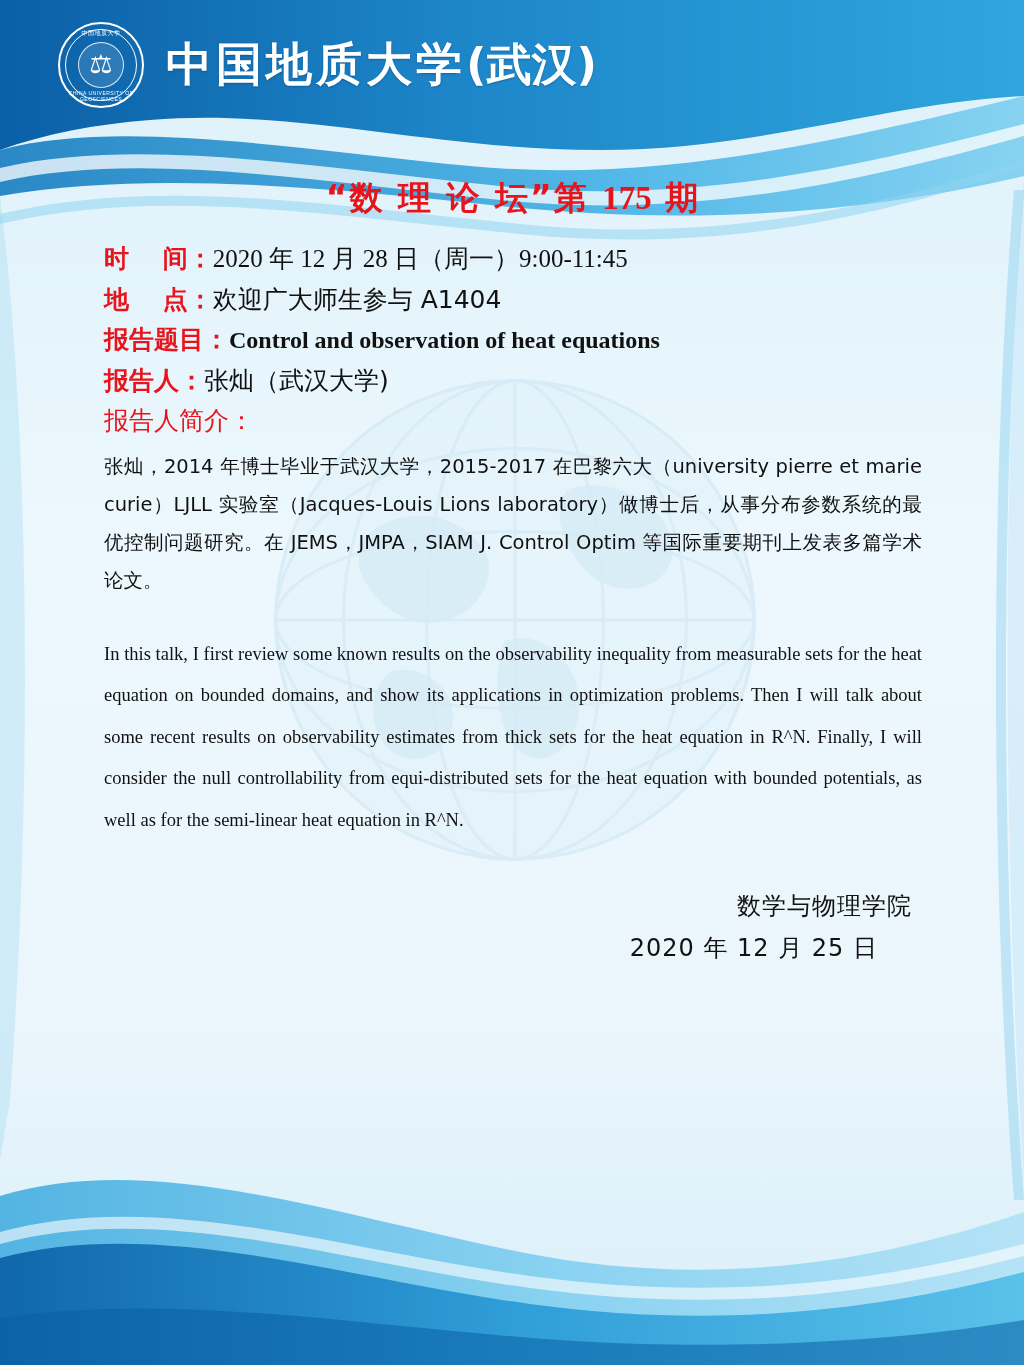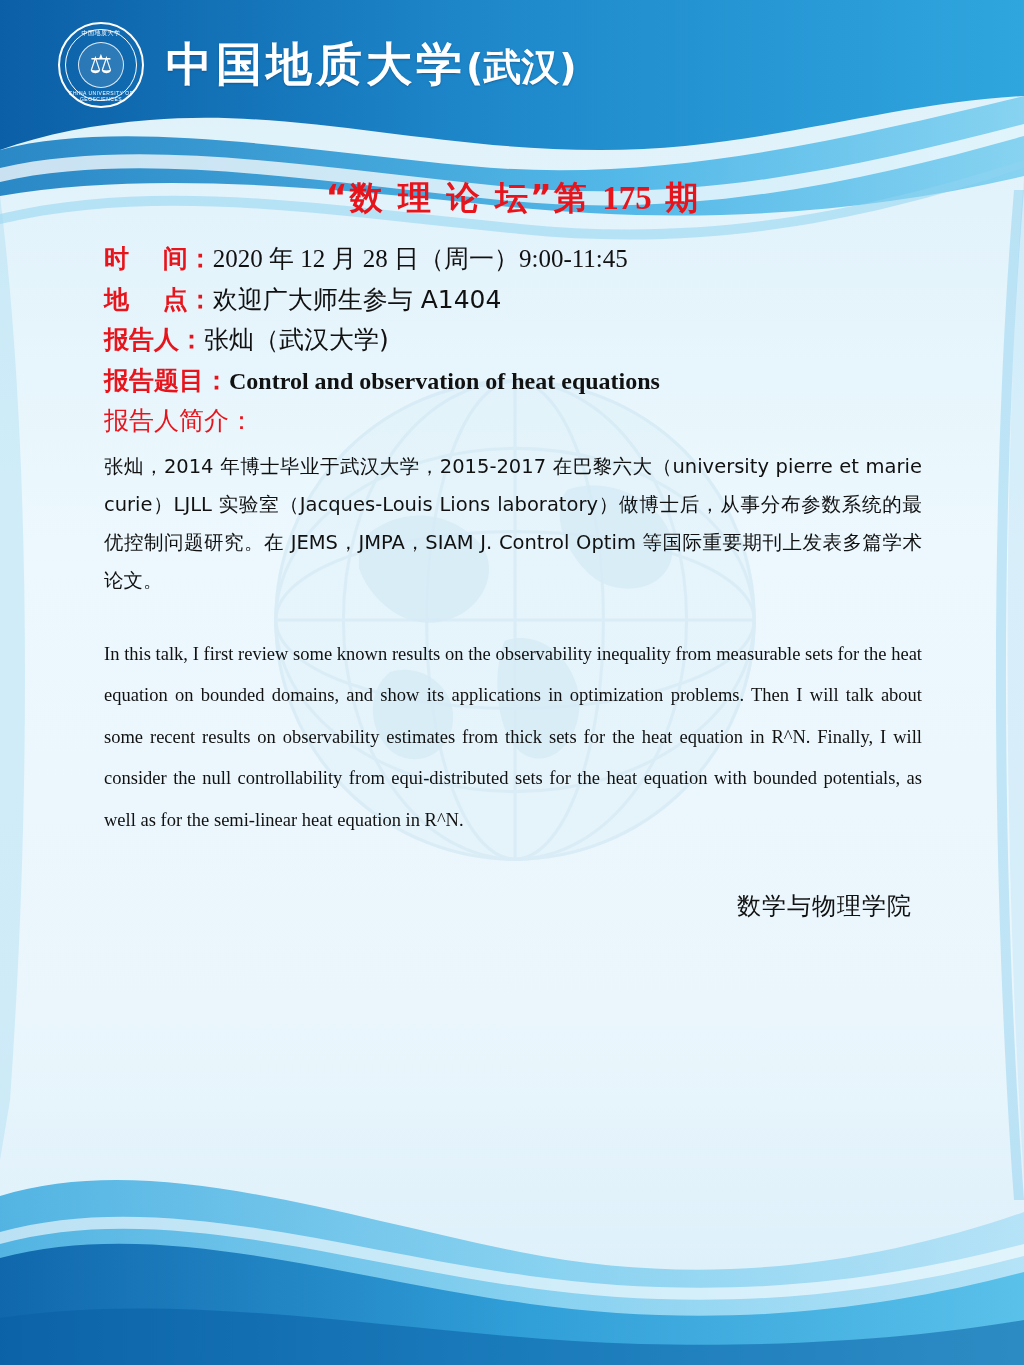--- a/index.html
+++ b/index.html
@@ -105,21 +105,21 @@
     margin-left: 22px;
     color: #ffffff;
     font-size: 46px;
     font-weight: bold;
     letter-spacing: 4px;
     font-family: "DejaVu Sans", sans-serif;
     text-shadow: 0 1px 2px rgba(0,40,80,0.35);
     white-space: nowrap;
   }
   .univ-name .paren {
-    font-size: 38px;
+    font-size: 45px;
     letter-spacing: 0;
   }
 
   
   .content {
     position: absolute;
     left: 0;
     top: 148px;
     width: 1020px;
     padding: 0 98px 0 104px;
@@ -331,30 +331,31 @@
 
     <div class="info-line">
       <span class="label">时　 间：</span><span class="val-serif">2020 年 12 月 28 日（周一）9:00-11:45</span>
     </div>
 
     <div class="info-line">
       <span class="label">地　 点：</span><span class="val-cn">欢迎广大师生参与 A1404</span>
     </div>
 
     <div class="info-line">
+      <span class="label">报告题目：</span><span class="talk-title">Control and observation of heat equations</span>
+    </div>
+
+    <div class="info-line">
       <span class="label">报告人：</span><span class="val-cn">张灿（武汉大学)</span>
-    </div>
-
-    <div class="info-line">
-      <span class="label">报告题目：</span><span class="talk-title">Control and observation of heat equations</span>
     </div>
 
     <div class="bio-label">报告人简介：</div>
     <div class="bio">张灿，2014 年博士毕业于武汉大学，2015-2017 在巴黎六大（university pierre et marie curie）LJLL 实验室（Jacques-Louis Lions laboratory）做博士后，从事分布参数系统的最优控制问题研究。在 JEMS，JMPA，SIAM J. Control Optim 等国际重要期刊上发表多篇学术论文。</div>
 
     <div class="abstract">In this talk, I first review some known results on the observability inequality from measurable sets for the heat equation on bounded domains, and show its applications in optimization problems. Then I will talk about some recent results on observability estimates from thick sets for the heat equation in R^N. Finally, I will consider the null controllability from equi-distributed sets for the heat equation with bounded potentials, as well as for the semi-linear heat equation in R^N.</div>
 
 
     <div class="signature">
       <div class="sig-dept">数学与物理学院</div>
+      <div class="sig-date">2020 年 12 月 25 日</div>
     </div>
   </div>
 </div>
 
 </body></html>

